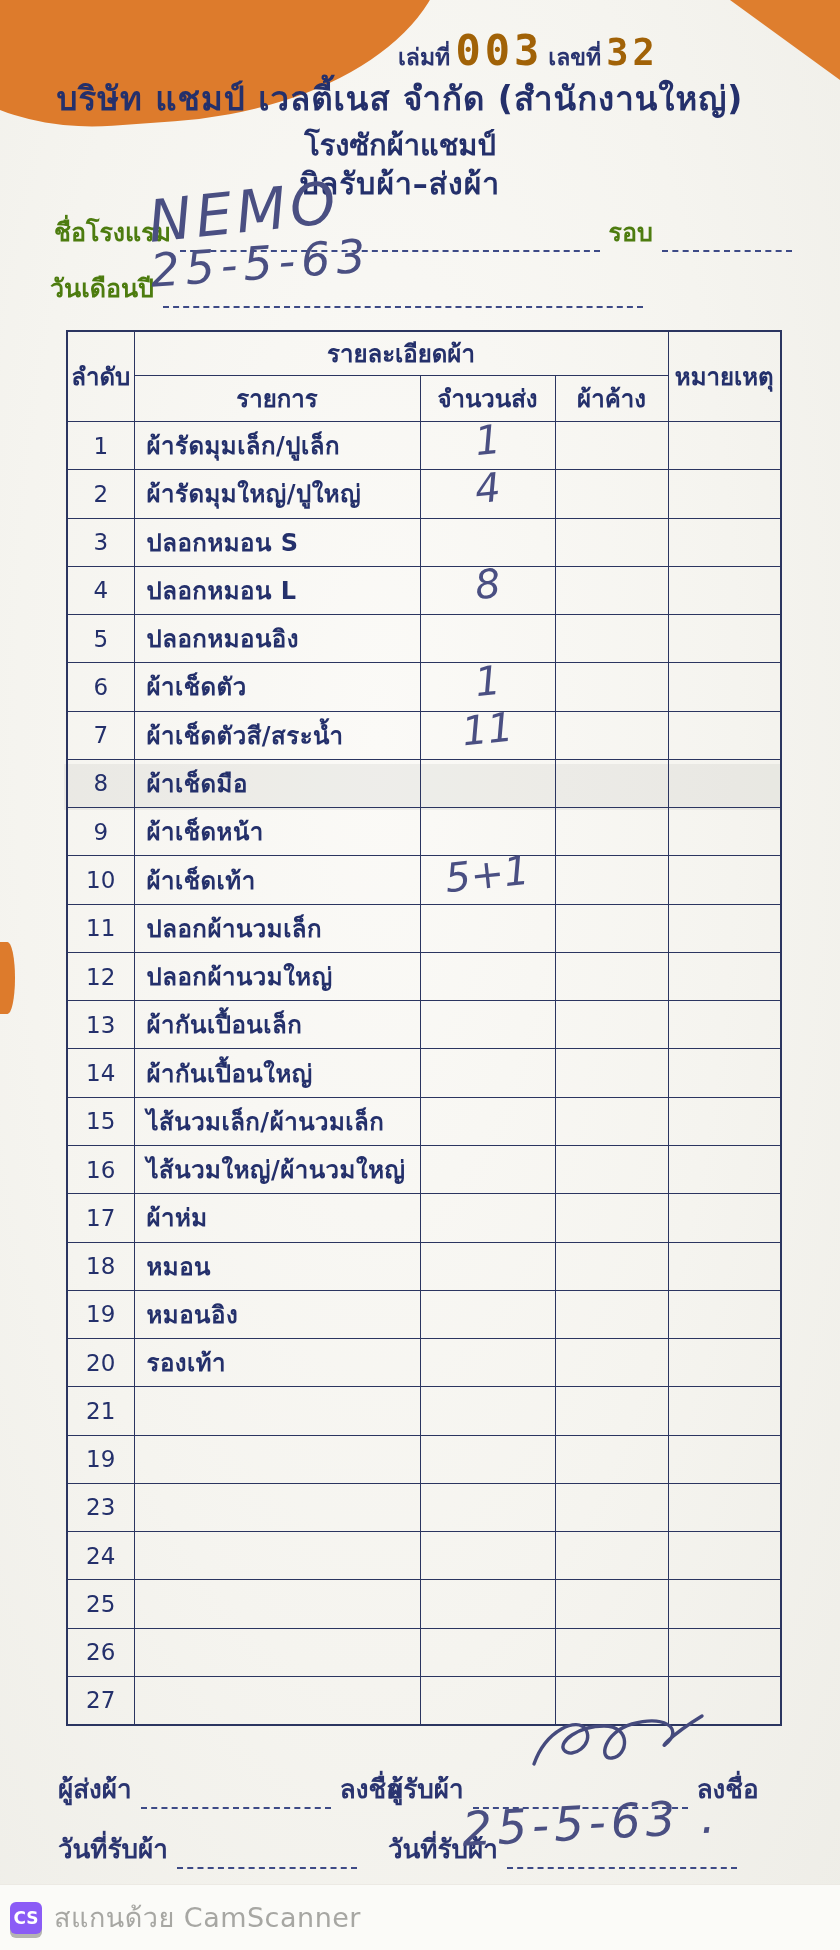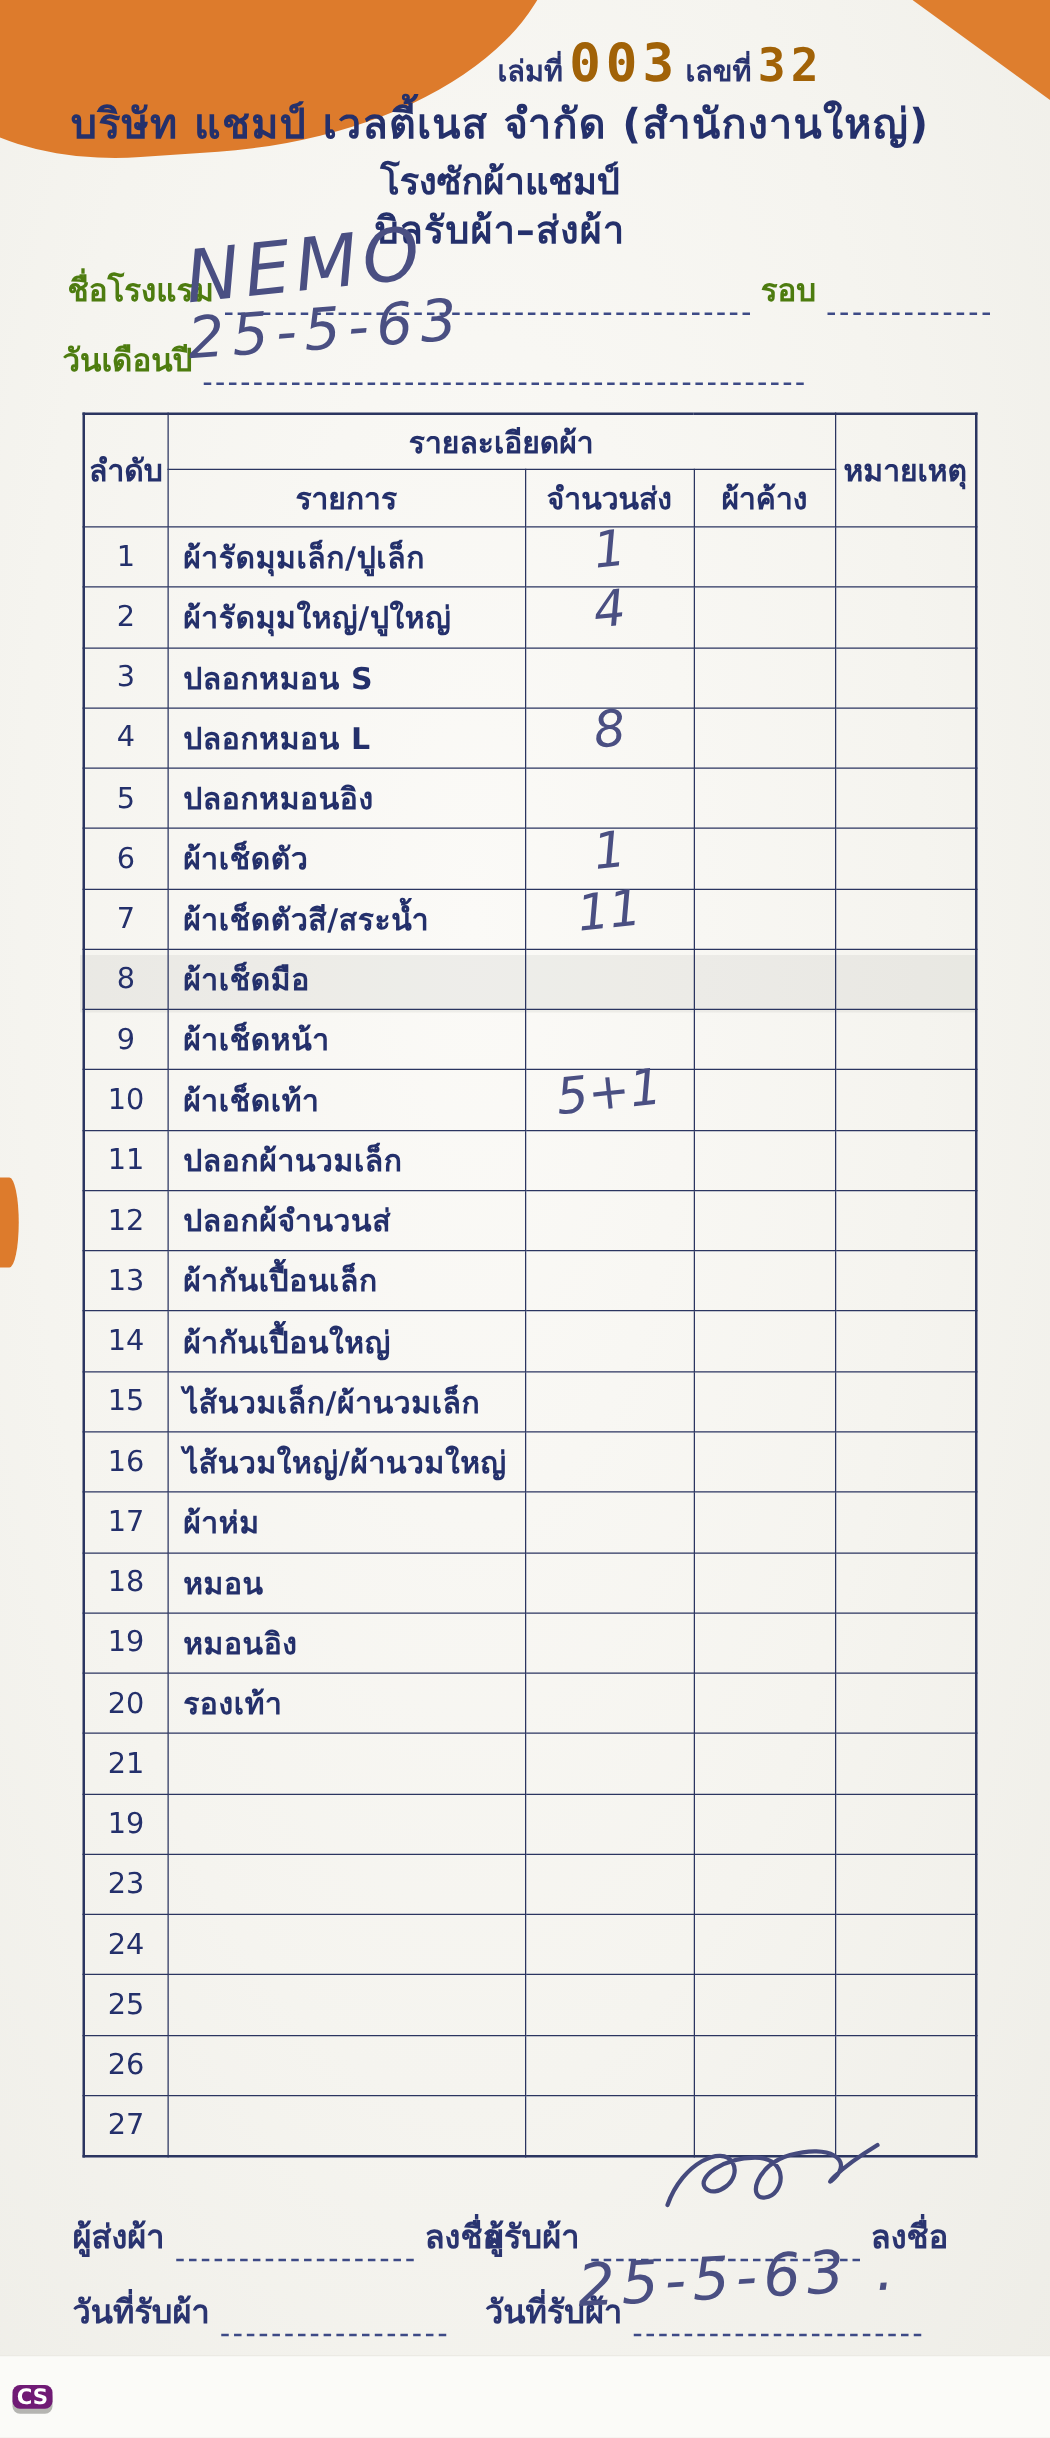--- a/index.html
+++ b/index.html
@@ -80,21 +80,21 @@
 
   .sigrow { position:absolute; font-size:26px; font-weight:bold; color:#2a3470; white-space:nowrap; }
   .sig-svg { position:absolute; left:520px; top:1712px; }
 
   .csbar {
     position:absolute; left:0; bottom:0; width:840px; height:66px;
     background:#fbfbf8; border-top:1px solid #eceae4;
     display:flex; align-items:center; padding-left:10px;
   }
   .cslogo {
-    width:32px; height:19px; background:#701a75; border-radius:6px;
+    width:32px; height:32px; background:#8b5cf6; border-radius:6px;
     color:#fff; font-weight:bold; font-size:17px;
     display:flex; align-items:center; justify-content:center;
     box-shadow:0 4px 0 #b5b5b1; margin-right:12px;
   }
   .cstext { font-size:27px; color:#a7a7a3; letter-spacing:0.5px; }
 </style>
 </head>
 <body>
 
 <div class="paper"></div>
@@ -233,21 +233,21 @@
   <tr>
     <td class="c-no">11</td>
     <td class="c-item">ปลอกผ้านวมเล็ก</td>
     <td class="c-qty"><span class="hand"></span></td>
     <td></td>
     <td></td>
   </tr>
 
   <tr>
     <td class="c-no">12</td>
-    <td class="c-item">ปลอกผ้จำนวนส่</td>
+    <td class="c-item">ปลอกผ้านวมใหญ่</td>
     <td class="c-qty"><span class="hand"></span></td>
     <td></td>
     <td></td>
   </tr>
 
   <tr>
     <td class="c-no">13</td>
     <td class="c-item">ผ้ากันเปื้อนเล็ก</td>
     <td class="c-qty"><span class="hand"></span></td>
     <td></td>
@@ -388,13 +388,14 @@
   <span class="dots" style="width:180px;"></span>
 </div>
 <div class="sigrow" style="left:388px; top:1828px;">
   <span>วันที่รับผ้า</span>
   <span class="dots" style="width:230px;"></span>
 </div>
 <div class="hand hw-date-bottom">25-5-63 .</div>
 
 <div class="csbar">
   <div class="cslogo">CS</div>
+  <div class="cstext">สแกนด้วย CamScanner</div>
 </div>
 
 </body></html>

